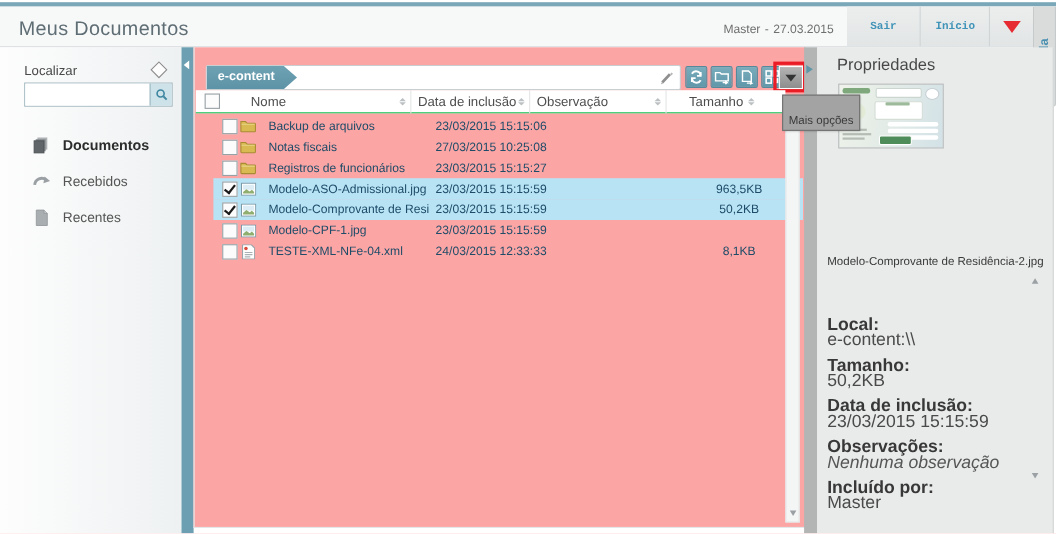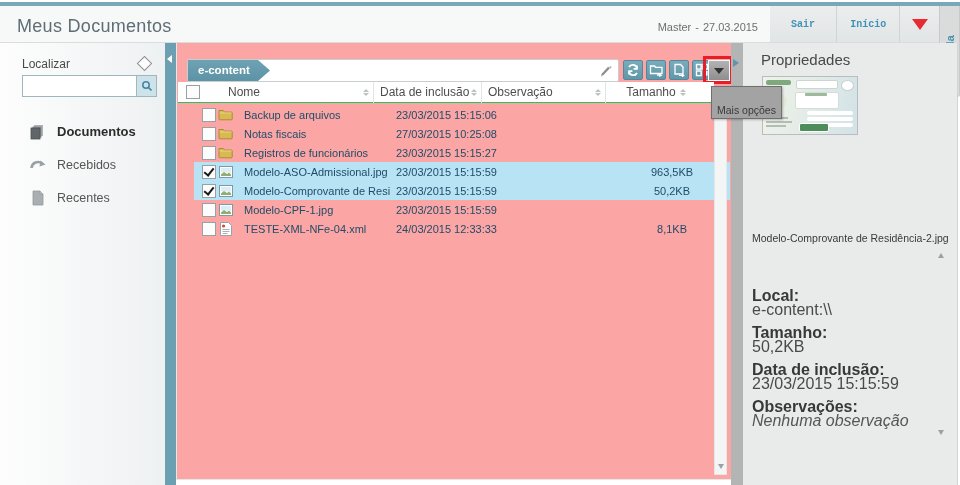--- a/index.html
+++ b/index.html
@@ -460,20 +460,24 @@
     <div class="pvalue">50,2KB</div>
   </div>
         <div class="pfield">
     <div class="plabel">Data de inclusão:</div>
     <div class="pvalue">23/03/2015 15:15:59</div>
   </div>
         <div class="pfield">
     <div class="plabel">Observações:</div>
     <div class="pvalue it">Nenhuma observação</div>
   </div>
+        <div class="pfield">
+    <div class="plabel">Incluído por:</div>
+    <div class="pvalue">Master</div>
+  </div>
       </div>
     <div class="panel-scroll">
       <span class="sarrow up"></span>
       <span class="sarrow dn"></span>
     </div>
   </div>
 
   <div class="tooltip">Mais opções</div>
 
 </div>

